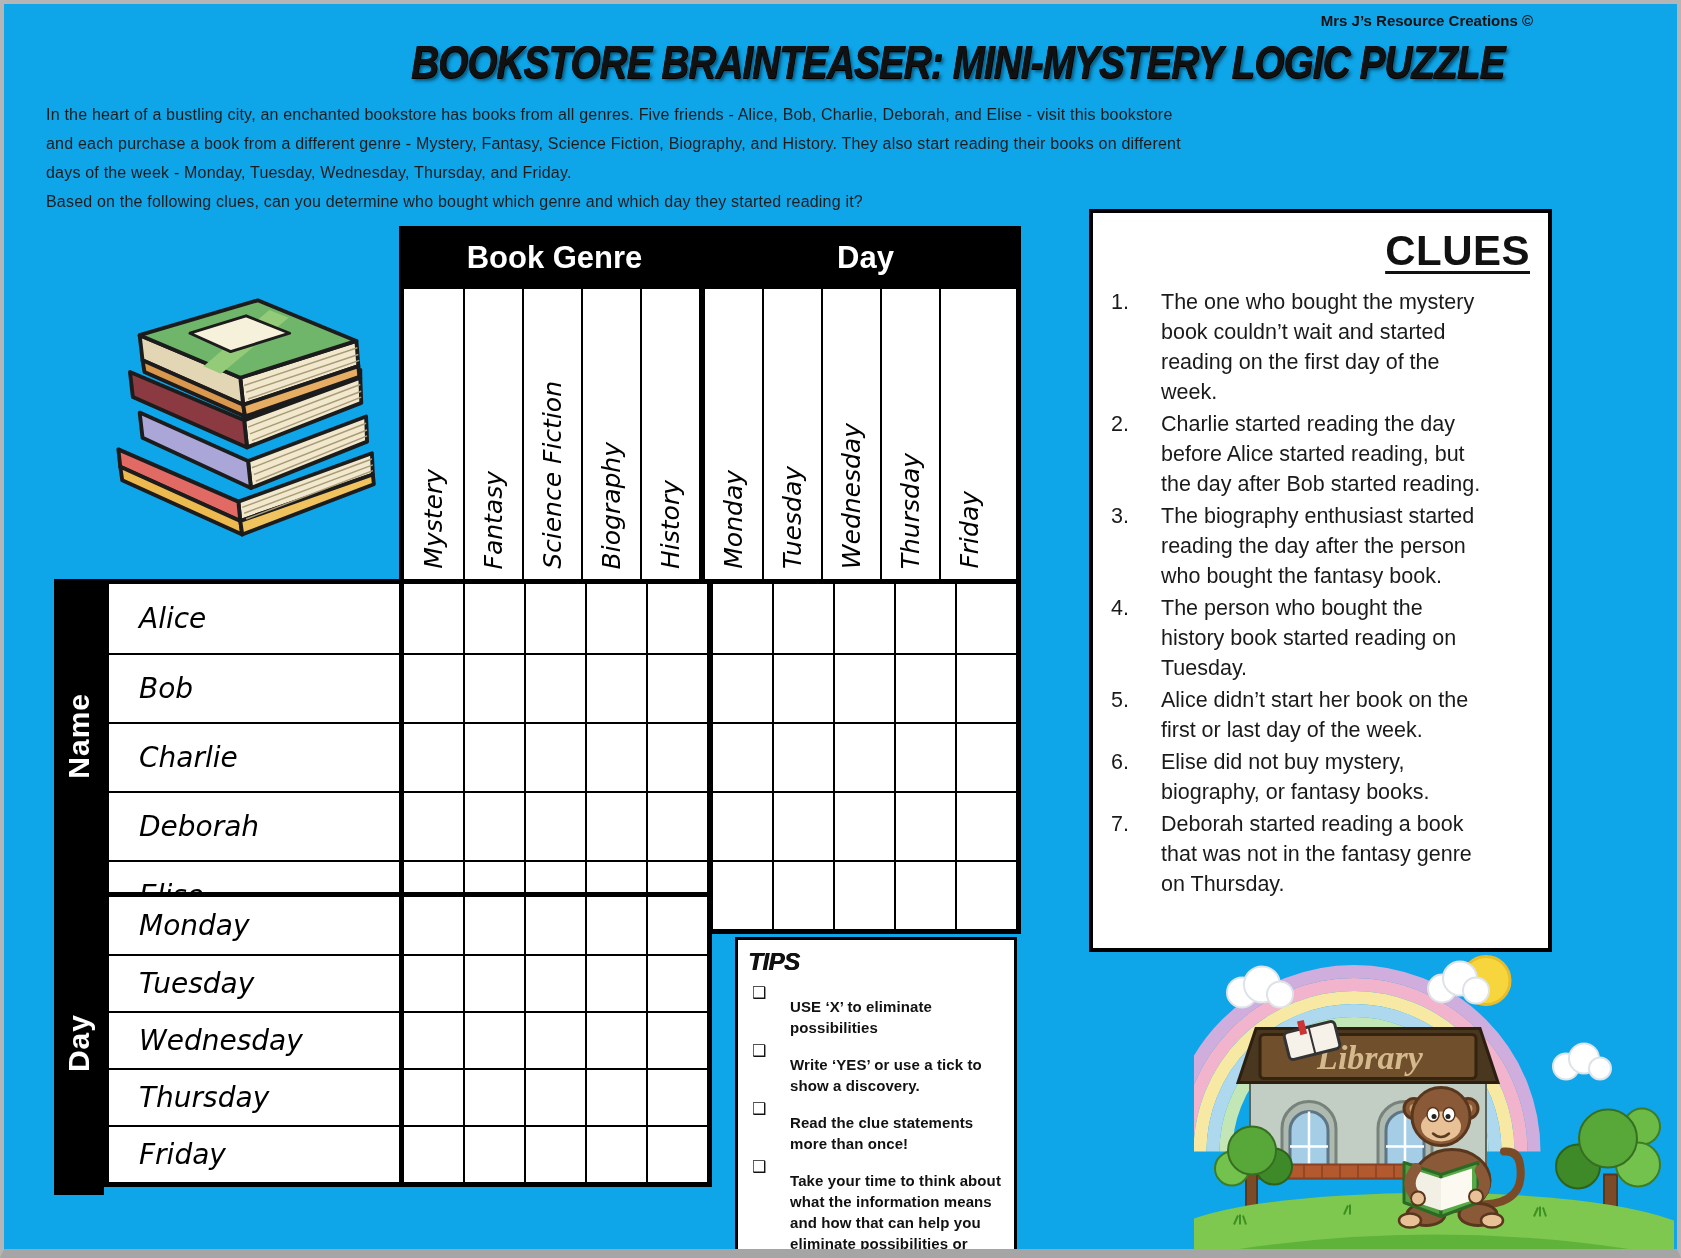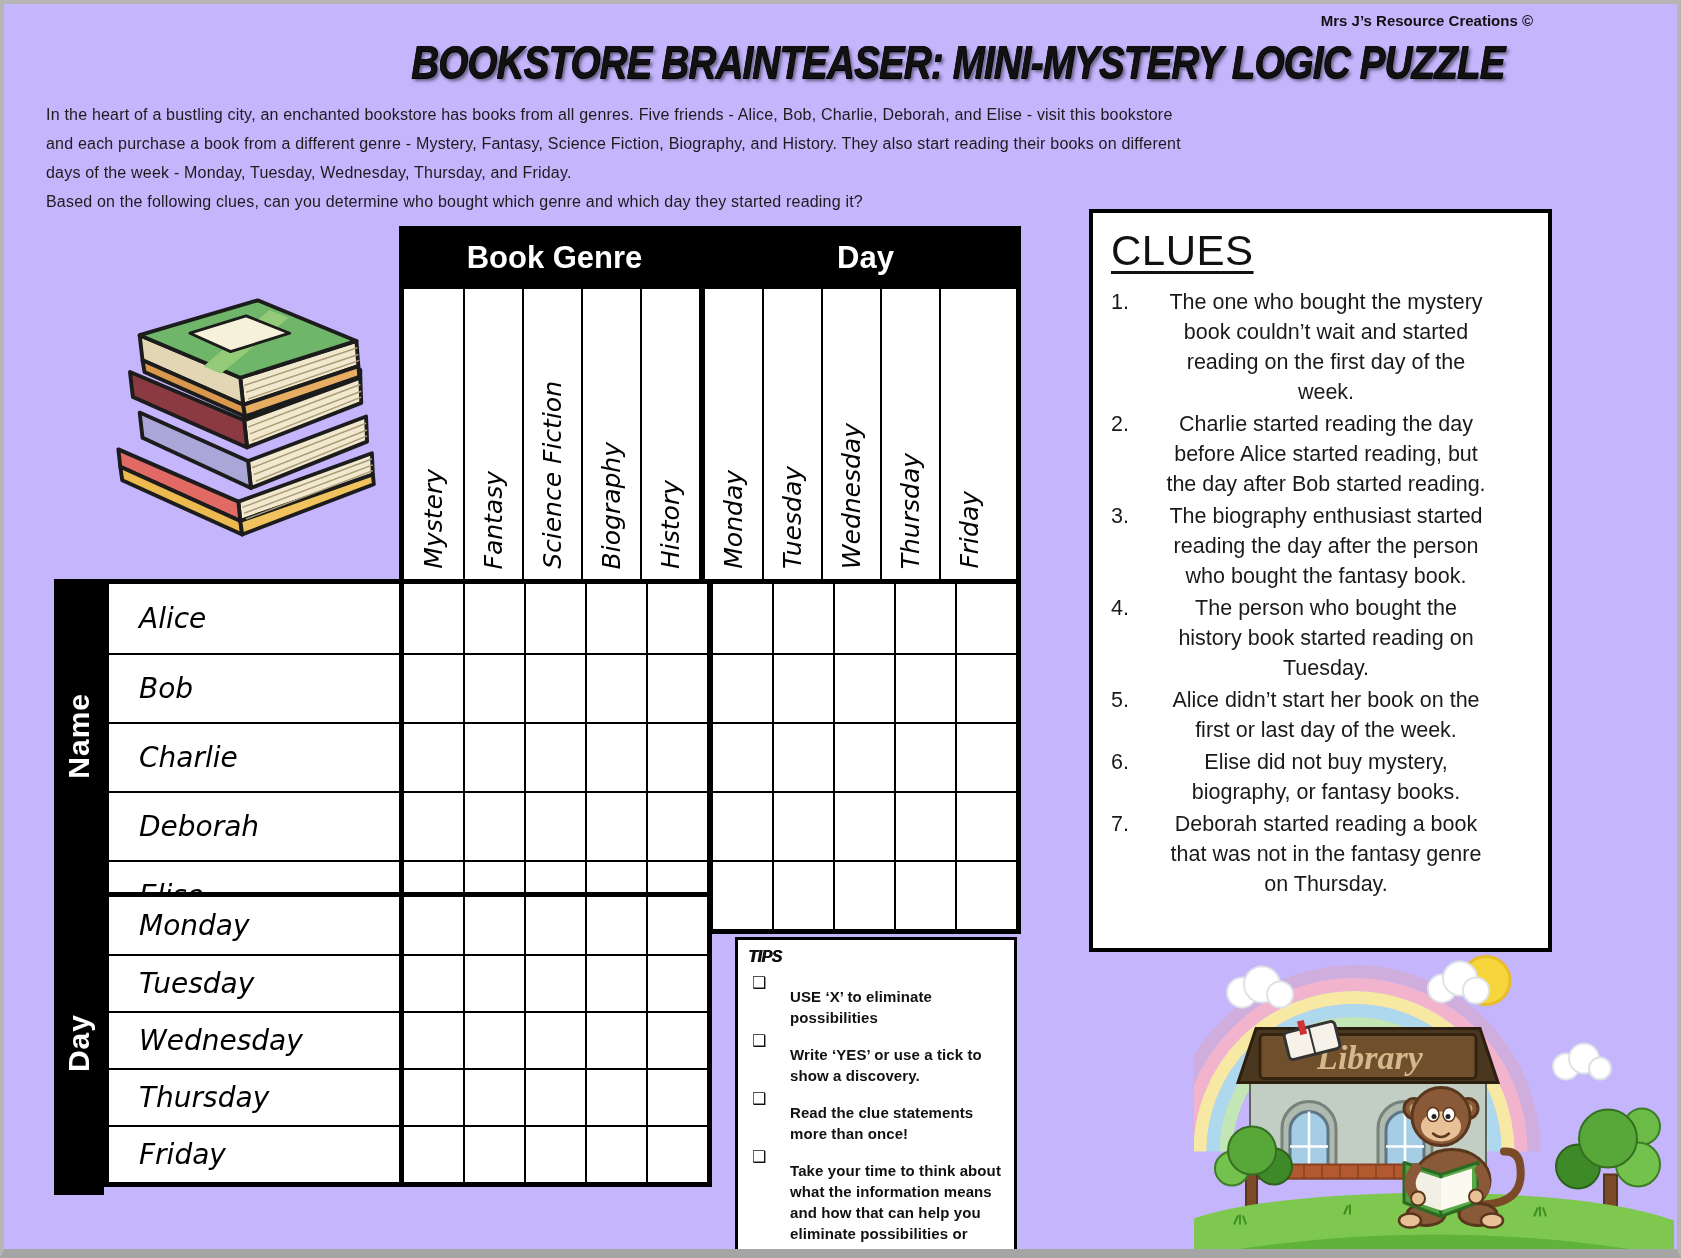--- a/index.html
+++ b/index.html
@@ -1,17 +1,17 @@
 <!DOCTYPE html>
 <html><head>
 <meta charset="utf-8">
 <style>
   html,body{margin:0;padding:0;background:#e8e8e8;}
   .page{
-    position:relative;width:1681px;height:1258px;background:#c4b5fd;
+    position:relative;width:1681px;height:1258px;background:#0ea5e9;
     box-sizing:border-box;border:4px solid #b5b5b5;border-bottom:9px solid #a5a5a5;
     font-family:"Liberation Sans",sans-serif;color:#111;overflow:hidden;
   }
   
   .credit{position:absolute;top:8px;right:144px;font-size:15px;font-weight:bold;white-space:nowrap;}
   .title-wrap{position:absolute;top:30px;left:0;width:1620px;text-align:right;}
   .title{
     display:inline-block;font-size:47px;font-weight:bold;font-style:italic;
     letter-spacing:-1px;transform:scaleX(.82);transform-origin:center;
     text-shadow:.8px 0 0 #000,0 .8px 0 #000,3px 3px 4px rgba(0,0,0,.5);
@@ -51,30 +51,30 @@
   .row-label{width:295px;flex:none;box-sizing:border-box;border-right:5px solid #000;
     display:flex;align-items:center;padding-left:30px;
     font-family:"DejaVu Sans",sans-serif;font-style:italic;font-size:28px;color:#000;}
   .cell{width:61px;flex:none;box-sizing:border-box;border-left:2px solid #000;background:#fff;}
   .cell.cfirst{border-left:none;width:59px;}
   .cell.thickL{border-left:6px solid #000;width:65px;}
 
   
   .clues-box{position:absolute;left:1085px;top:205px;width:463px;height:743px;box-sizing:border-box;
     border:4px solid #000;padding:14px 18px;background:#fff;}
-  .clues-title{font-size:42px;font-weight:normal;letter-spacing:.5px;
-    text-decoration:underline;text-decoration-thickness:3px;text-underline-offset:6px;margin-bottom:12px;}
+  .clues-title{font-size:42px;font-weight:bold;letter-spacing:.5px;
+    text-decoration:underline;text-decoration-thickness:3px;text-underline-offset:6px;margin-bottom:12px;text-align:right;}
   .clue{display:flex;font-size:21.5px;line-height:30px;margin-bottom:2px;color:#1a1a1a;}
   .cnum{width:50px;flex:none;}
-  .ctext{width:330px;text-align:center;}
+  .ctext{width:330px;}
 
   
   .tips-box{position:absolute;left:731px;top:933px;width:282px;height:317px;box-sizing:border-box;
     border:3px solid #000;padding:8px 10px;background:#fff;}
-  .tips-title{font-weight:bold;font-style:italic;font-size:16px;letter-spacing:-.5px;
+  .tips-title{font-weight:bold;font-style:italic;font-size:24px;letter-spacing:-.5px;
     text-shadow:.7px 0 0 #000;margin-bottom:6px;}
   .tip{display:flex;margin-bottom:2px;}
   .chk{width:38px;flex:none;padding-left:4px;}
   .chk::before{content:"❑";font-family:"DejaVu Sans",sans-serif;font-size:16px;line-height:21px;}
   .ttext{width:212px;font-weight:bold;font-size:15px;line-height:21px;letter-spacing:.1px;color:#111;margin-top:14px;}
 
   
   .books-svg{position:absolute;left:50px;top:246px;}
   .library-svg{position:absolute;left:1190px;top:950px;}
 </style>

